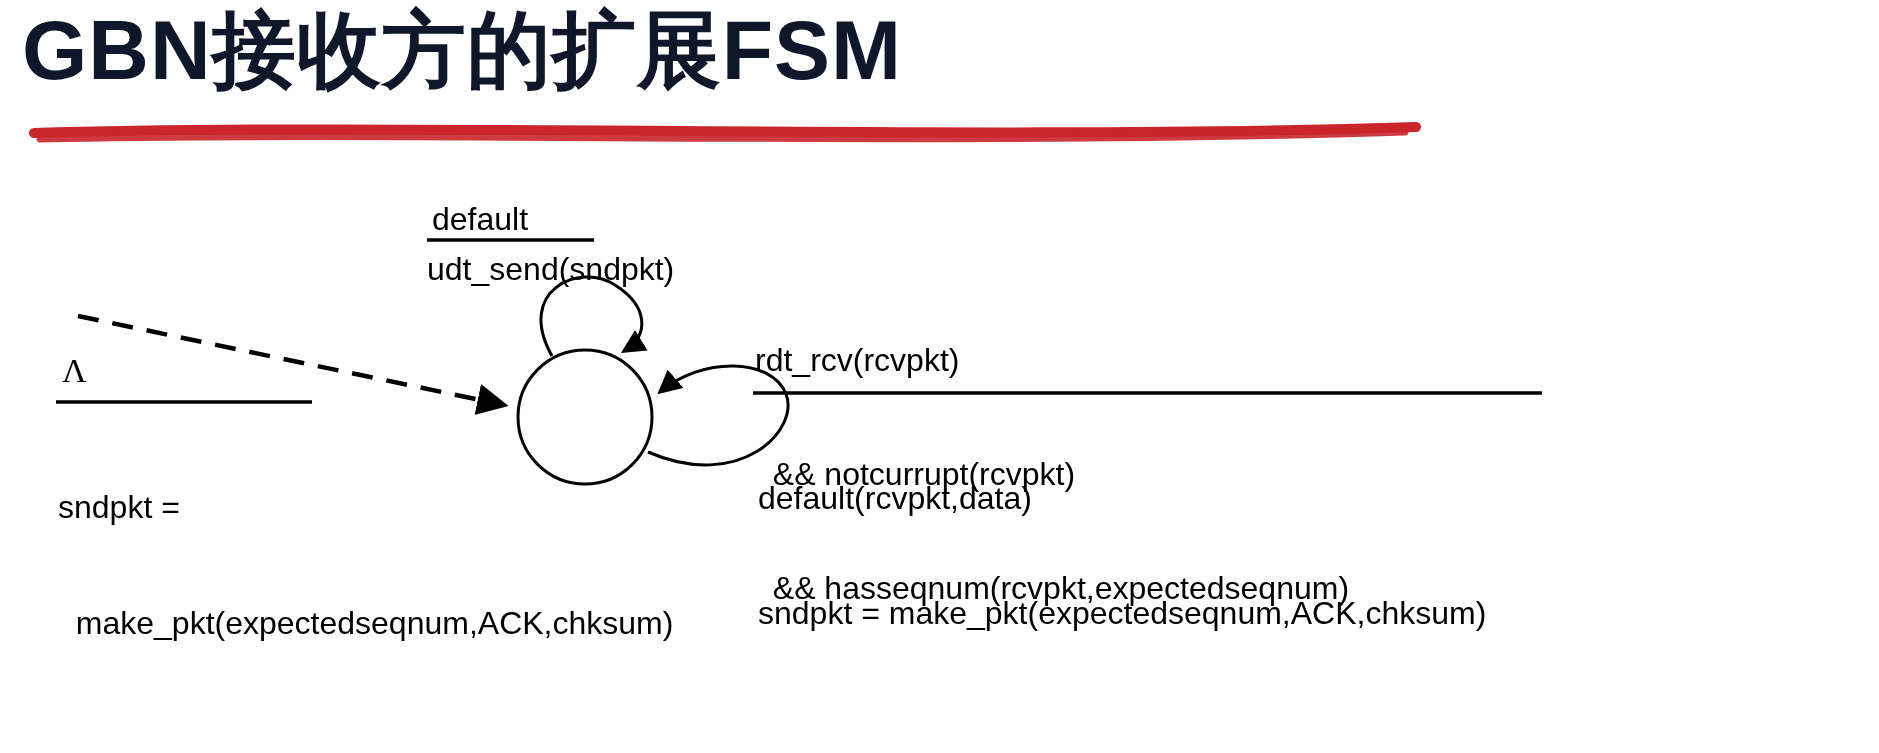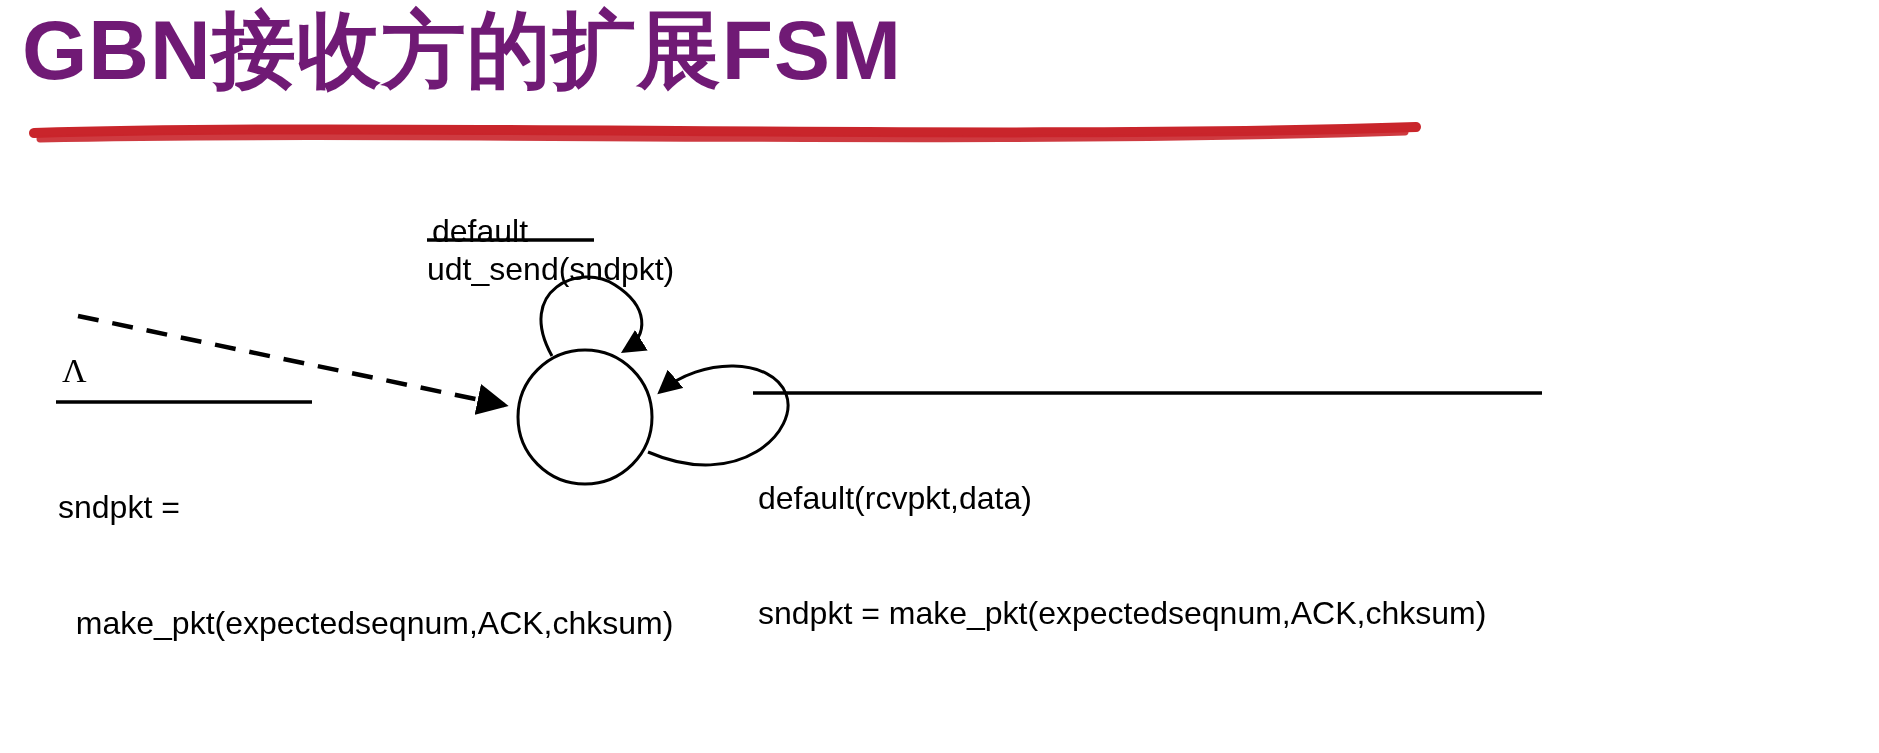--- a/index.html
+++ b/index.html
@@ -3,21 +3,21 @@
 <meta charset="utf-8">
 <style>
   html,body{margin:0;padding:0;}
   body{
     width:1879px;height:753px;background:#ffffff;position:relative;overflow:hidden;
     font-family:"Liberation Sans","DejaVu Sans",sans-serif;color:#000;
   }
   .page{position:absolute;inset:0;}
   .title{
     position:absolute;left:22px;top:4px;
-    font-size:84px;font-weight:700;color:#701a75;
+    font-size:84px;font-weight:700;color:#0f172a;
     letter-spacing:1px;white-space:pre;line-height:1.1;
   }
   svg.overlay{position:absolute;left:0;top:0;}
   .label{position:absolute;font-size:32px;white-space:pre;line-height:1.2;}
   .block{position:absolute;font-size:32px;white-space:pre;}
   .block .ln{white-space:pre;}
   .evt-right .ln{line-height:40px;}
   .act-right .ln{line-height:41px;}
   .act-left .ln{line-height:42px;}
   .state-label{
@@ -57,23 +57,28 @@
     <path d="M 648 452 C 740 492, 800 430, 786 394 C 772 358, 702 356, 660 392" fill="none" stroke="#000" stroke-width="3" marker-end="url(#arrow)"></path>
 
     <line x1="78" y1="316" x2="504" y2="405" stroke="#000" stroke-width="4.5" stroke-dasharray="21 14" marker-end="url(#arrow-dash)"></line>
 
     <line x1="427" y1="240" x2="594" y2="240" stroke="#000" stroke-width="3.5"></line>
     <line x1="56" y1="402" x2="312" y2="402" stroke="#000" stroke-width="3.5"></line>
     <line x1="753" y1="393" x2="1542" y2="393" stroke="#000" stroke-width="3.5"></line>
   </svg>
 
 
-  <div class="label" style="left:432px;top:212px;">default</div>
+  <div class="label" style="left:432px;top:200px;">default</div>
   <div class="label" style="left:427px;top:250px;">udt_send(sndpkt)</div>
 
+  <div class="block evt-right" style="left:755px;top:266px;">
+    <div class="ln">rdt_rcv(rcvpkt)</div>
+    <div class="ln">  &amp;&amp; notcurrupt(rcvpkt)</div>
+    <div class="ln">  &amp;&amp; hasseqnum(rcvpkt,expectedseqnum)</div>
+  </div>
 
   <div class="block act-right" style="left:758px;top:404px;">
     <div class="ln">default(rcvpkt,data)</div>
     <div class="ln">sndpkt = make_pkt(expectedseqnum,ACK,chksum)</div>
     
     
   </div>
 
   <div class="lambda">Λ</div>
   <div class="block act-left" style="left:58px;top:412px;">

